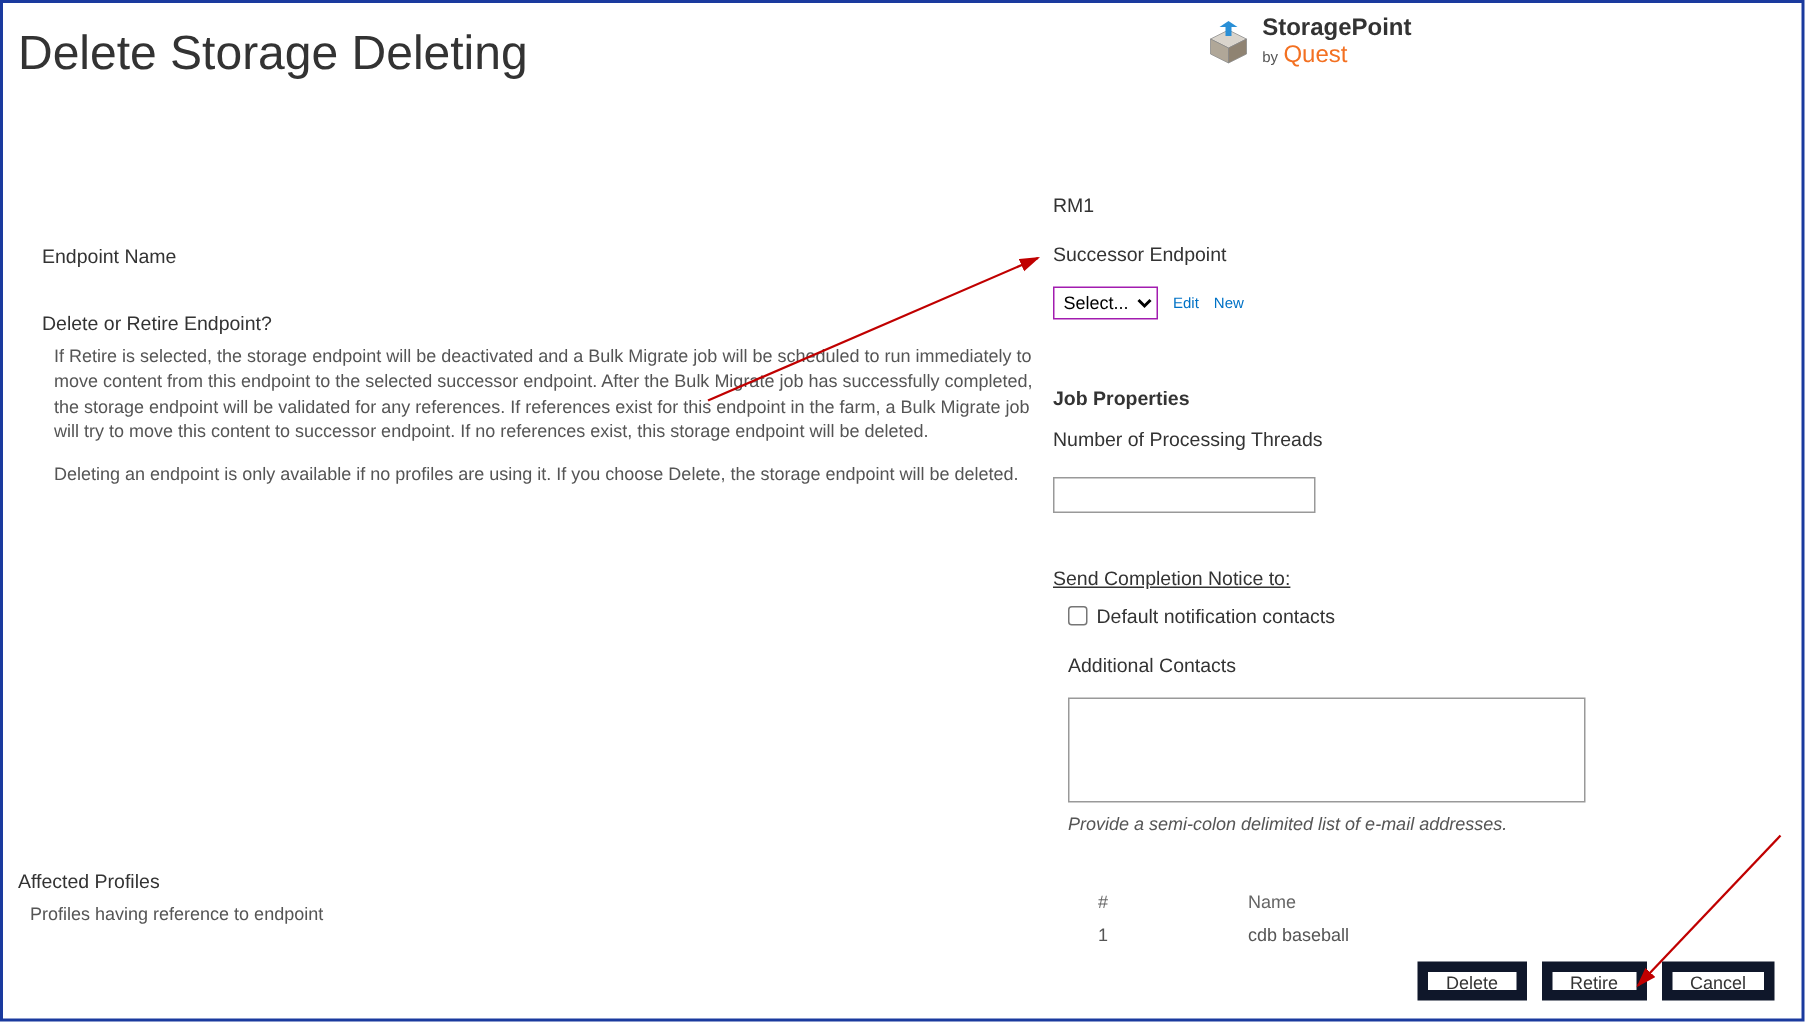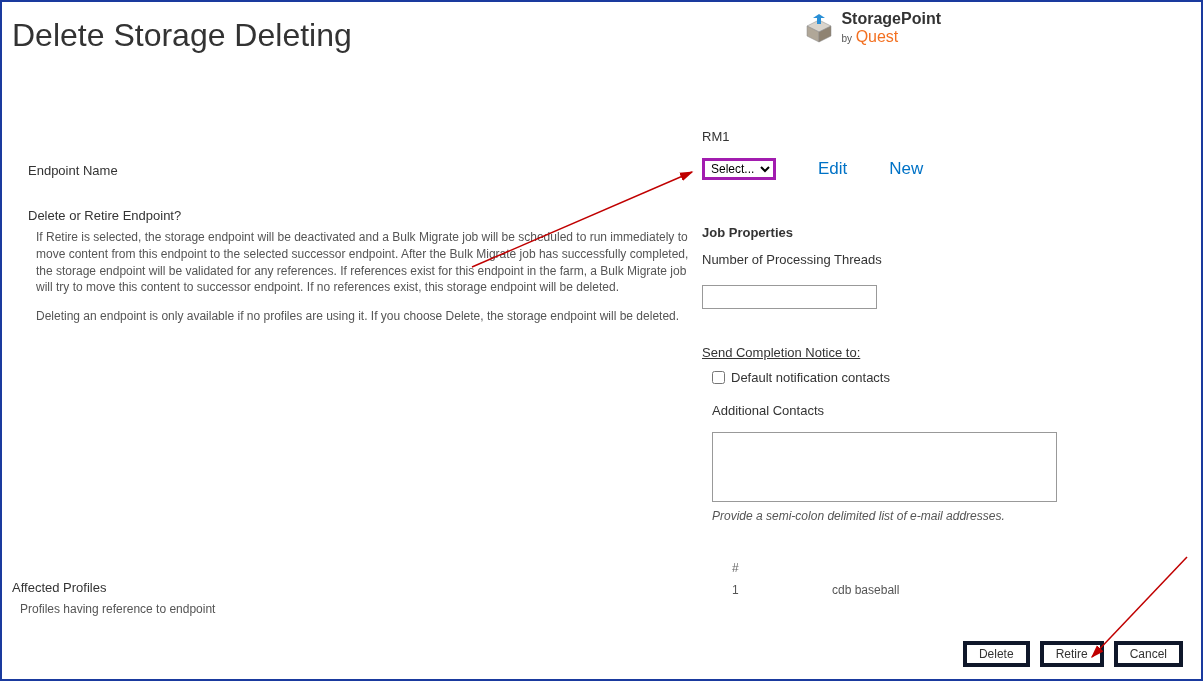--- a/index.html
+++ b/index.html
@@ -99,30 +99,29 @@
 
     .select-row {
       display: flex;
       align-items: center;
       gap: 10px;
       margin-top: 14px;
     }
     select.dropdown {
       font-size: 12px;
       height: 22px;
-      border: 3px solid #a21caf;
+      border: 1px solid #a21caf;
       background: #fff;
       padding: 0 2px;
       min-width: 62px;
     }
     .link-blue {
       color: #0072c6;
-      font-size: 17px;
+      font-size: 10px;
       cursor: pointer;
-      margin-left: 32px;
     }
 
     .heading-bold {
       font-weight: bold;
       font-size: 13px;
       color: #333;
       margin-top: 45px;
       margin-bottom: 12px;
     }
 
@@ -195,21 +194,21 @@
       position: absolute;
       right: 18px;
       bottom: 12px;
       display: flex;
       gap: 10px;
     }
     .btn {
       min-width: 58px;
       height: 26px;
       background: #fff;
-      border: 4px solid #0f172a;
+      border: 7px solid #0f172a;
       font-size: 12px;
       color: #333;
       padding: 0 12px;
       cursor: pointer;
     }
 
     
     .arrow-svg {
       position: absolute;
       pointer-events: none;
@@ -246,20 +245,21 @@
     <div class="section-label">Endpoint Name</div>
 
     <div class="section-label gap-large">Delete or Retire Endpoint?</div>
     <div class="help-text">If Retire is selected, the storage endpoint will be deactivated and a Bulk Migrate job will be scheduled to run immediately to move content from this endpoint to the selected successor endpoint. After the Bulk Migrate job has successfully completed, the storage endpoint will be validated for any references. If references exist for this endpoint in the farm, a Bulk Migrate job will try to move this content to successor endpoint. If no references exist, this storage endpoint will be deleted.</div>
     <div class="help-text">Deleting an endpoint is only available if no profiles are using it. If you choose Delete, the storage endpoint will be deleted.</div>
   </div>
 
   <div class="right-column">
     <div class="right-label">RM1</div>
 
+    <div class="right-label gap-med">Successor Endpoint</div>
 
     <div class="select-row">
       <select class="dropdown">
         <option>Select...</option>
       </select>
       <span class="link-blue">Edit</span>
       <span class="link-blue">New</span>
     </div>
 
     <div class="heading-bold">Job Properties</div>
@@ -274,20 +274,21 @@
       <span>Default notification contacts</span>
     </div>
 
     <div class="right-label gap-med" style="margin-left:10px;">Additional Contacts</div>
     <textarea class="textarea-contacts" style="margin-left: 10px;"></textarea>
     <div class="hint-text" style="margin-left:10px;">Provide a semi-colon delimited list of e-mail addresses.</div>
 
     
     <div class="table-header">
       <div class="col-num">#</div>
+      <div class="col-name">Name</div>
     </div>
     <div class="table-row">
       <div class="col-num">1</div>
       <div class="col-name">cdb baseball</div>
     </div>
   </div>
 </div>
 
 <div class="affected-label-left">Affected Profiles</div>
 <div class="affected-help-left">Profiles having reference to endpoint</div>

